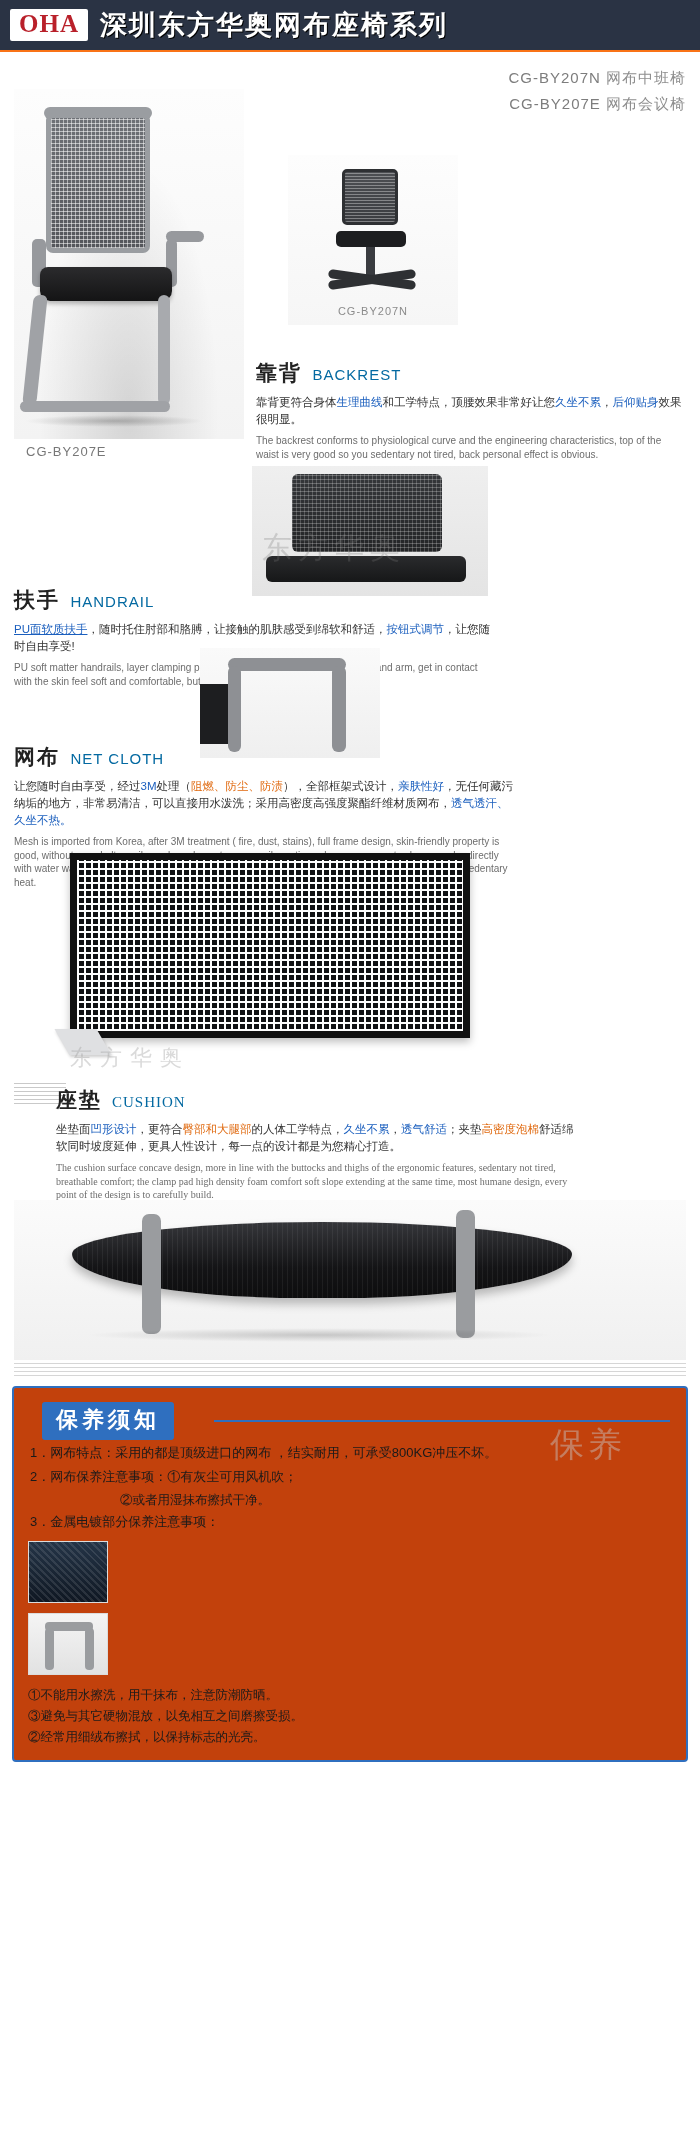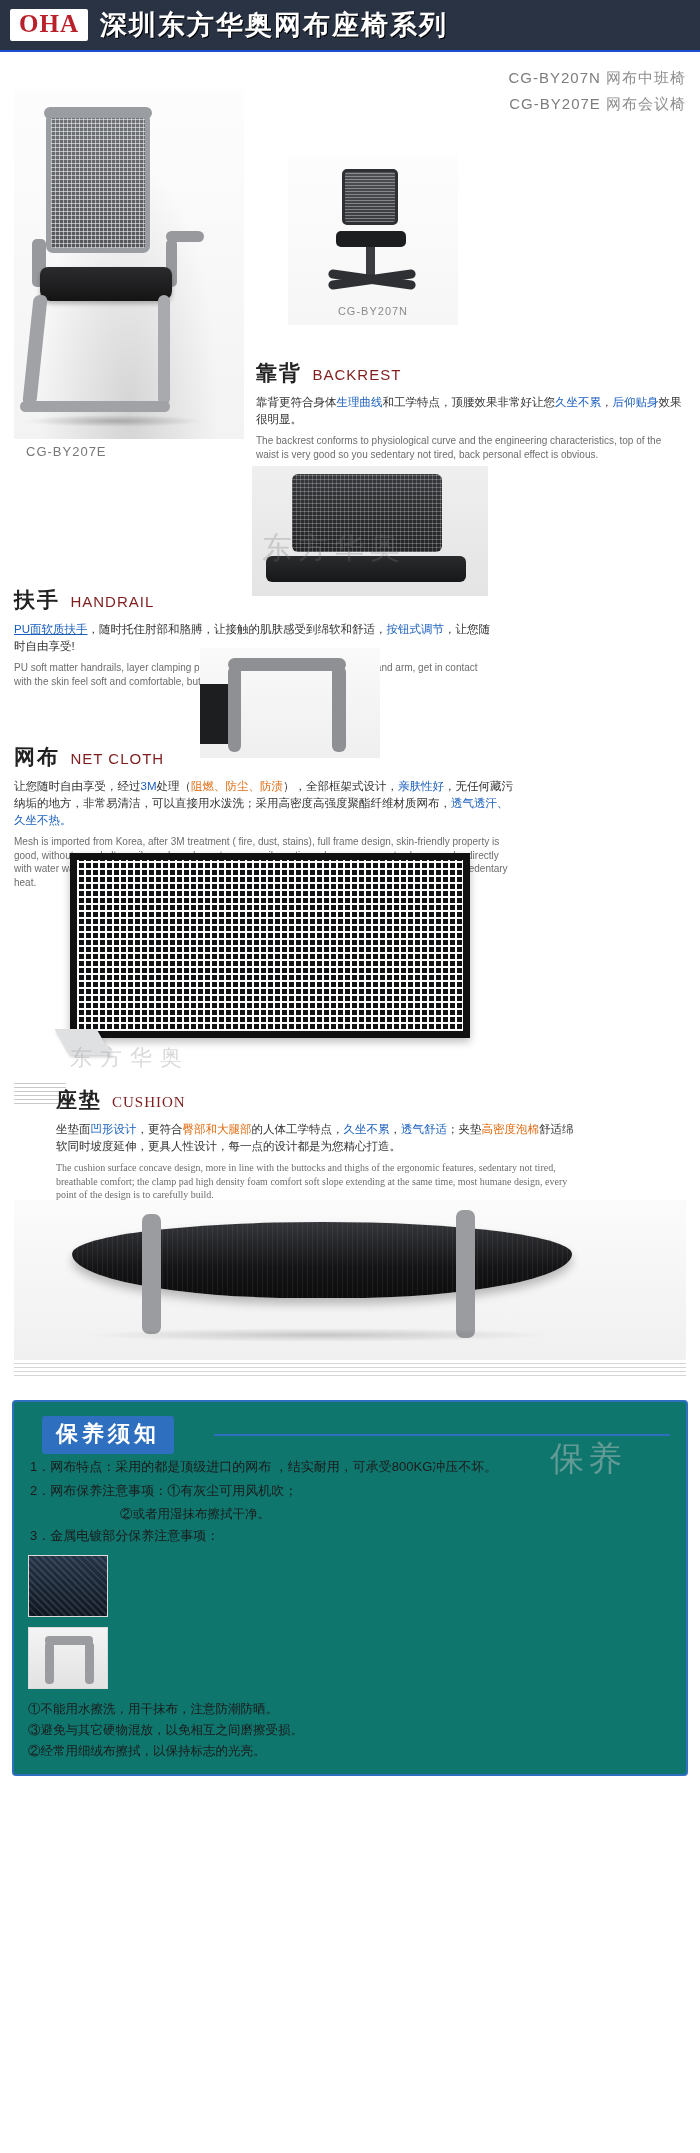--- a/index.html
+++ b/index.html
@@ -12,21 +12,21 @@
   }
   .page { width:700px; position:relative; overflow:hidden; }
 
   
   .header {
     height:52px;
     background:#2a3344;
     display:flex;
     align-items:center;
     padding:0 10px;
-    border-bottom:2px solid #1d4ed8;
+    border-bottom:2px solid #f97316;
   }
   .logo-box {
     background:#ffffff;
     color:#b9202a;
     font-family:"Liberation Serif", serif;
     font-weight:bold;
     font-size:25px;
     letter-spacing:1px;
     padding:1px 9px 3px 9px;
     border-radius:2px;
@@ -46,21 +46,21 @@
   .cn-title {
     font-size:21px;
     font-weight:bold;
     color:#222;
     letter-spacing:2px;
     display:inline-block;
     vertical-align:baseline;
   }
   .en-title {
     font-size:15px;
-    color:#7f1d1d;
+    color:#0369a1;
     letter-spacing:1px;
     margin-left:6px;
     display:inline-block;
     vertical-align:baseline;
   }
   .cn-body {
     font-size:11.5px;
     line-height:17px;
     color:#333;
     margin-top:7px;
@@ -307,26 +307,26 @@
     position:absolute; left:70px; top:128px; width:470px; height:14px;
     background:radial-gradient(ellipse at center, rgba(0,0,0,.18), rgba(0,0,0,0) 70%);
   }
   .cush-strip2 {
     position:absolute; left:14px; top:282px; width:672px; height:14px;
     background:repeating-linear-gradient(0deg,#d6d6d6 0 1px,rgba(0,0,0,0) 1px 4px);
   }
 
   
   .maint {
-    margin:20px 12px 16px 12px;
+    margin:6px 12px 16px 12px;
     border:2px solid #2f6fbf;
     border-radius:4px;
     padding:14px 10px 12px 10px;
     position:relative;
-    background:#0f766e;
+    background:#c2410c;
   }
   .maint-title-wrap { position:relative; height:34px; }
   .maint-title {
     display:inline-block;
     background:#2f6fbf;
     color:#ffffff;
     font-size:22px;
     font-weight:bold;
     letter-spacing:4px;
     padding:3px 14px 5px 14px;

